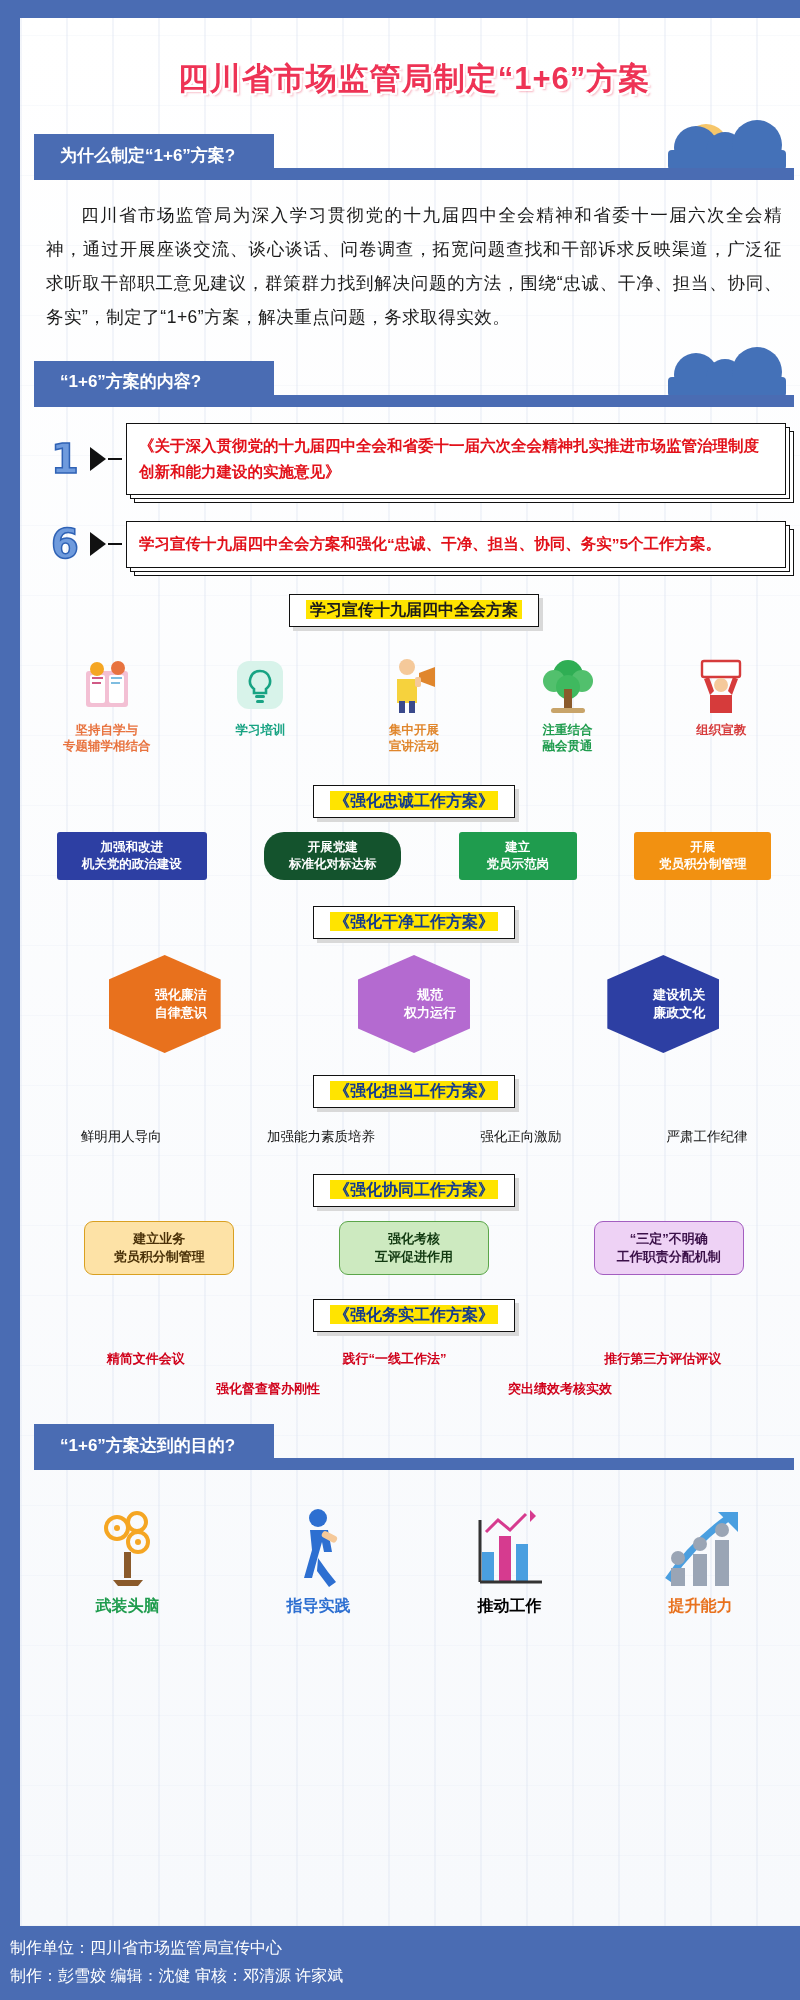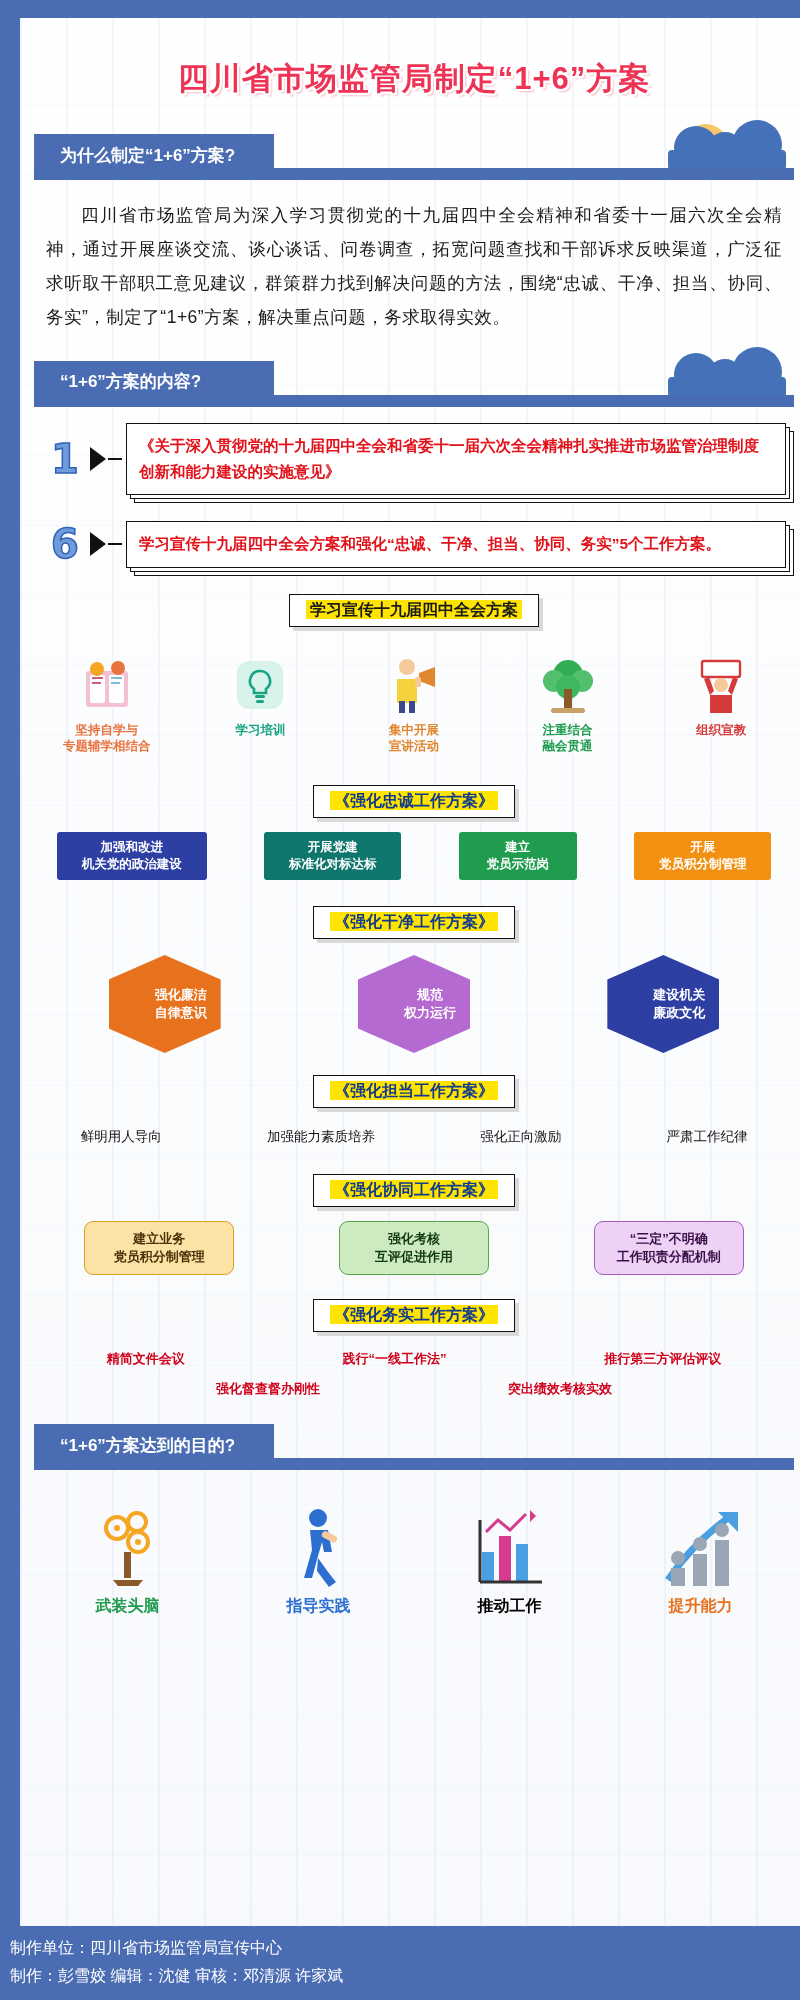--- a/index.html
+++ b/index.html
@@ -343,21 +343,21 @@
     </div>
 
     <div class="chip-wrap" style="margin-top:30px;">
       <span class="chip navy">
         <span class="txt">《强化忠诚工作方案》</span>
       </span>
     </div>
     <div class="tagrow">
       <div class="tag" style="background:#2d3fa3;white-space:pre-line;">加强和改进
 机关党的政治建设</div>
-      <div class="tag" style="background:#0f766e;white-space:pre-line;">开展党建
+      <div class="tag" style="background:#14532d;white-space:pre-line;border-radius:20px;">开展党建
 标准化对标达标</div>
       <div class="tag" style="background:#1f9c4e;white-space:pre-line;">建立
 党员示范岗</div>
       <div class="tag" style="background:#f29111;white-space:pre-line;">开展
 党员积分制管理</div>
     </div>
 
     <div class="chip-wrap" style="margin-top:26px;">
       <span class="chip navy">
         <span class="txt">《强化干净工作方案》</span>

